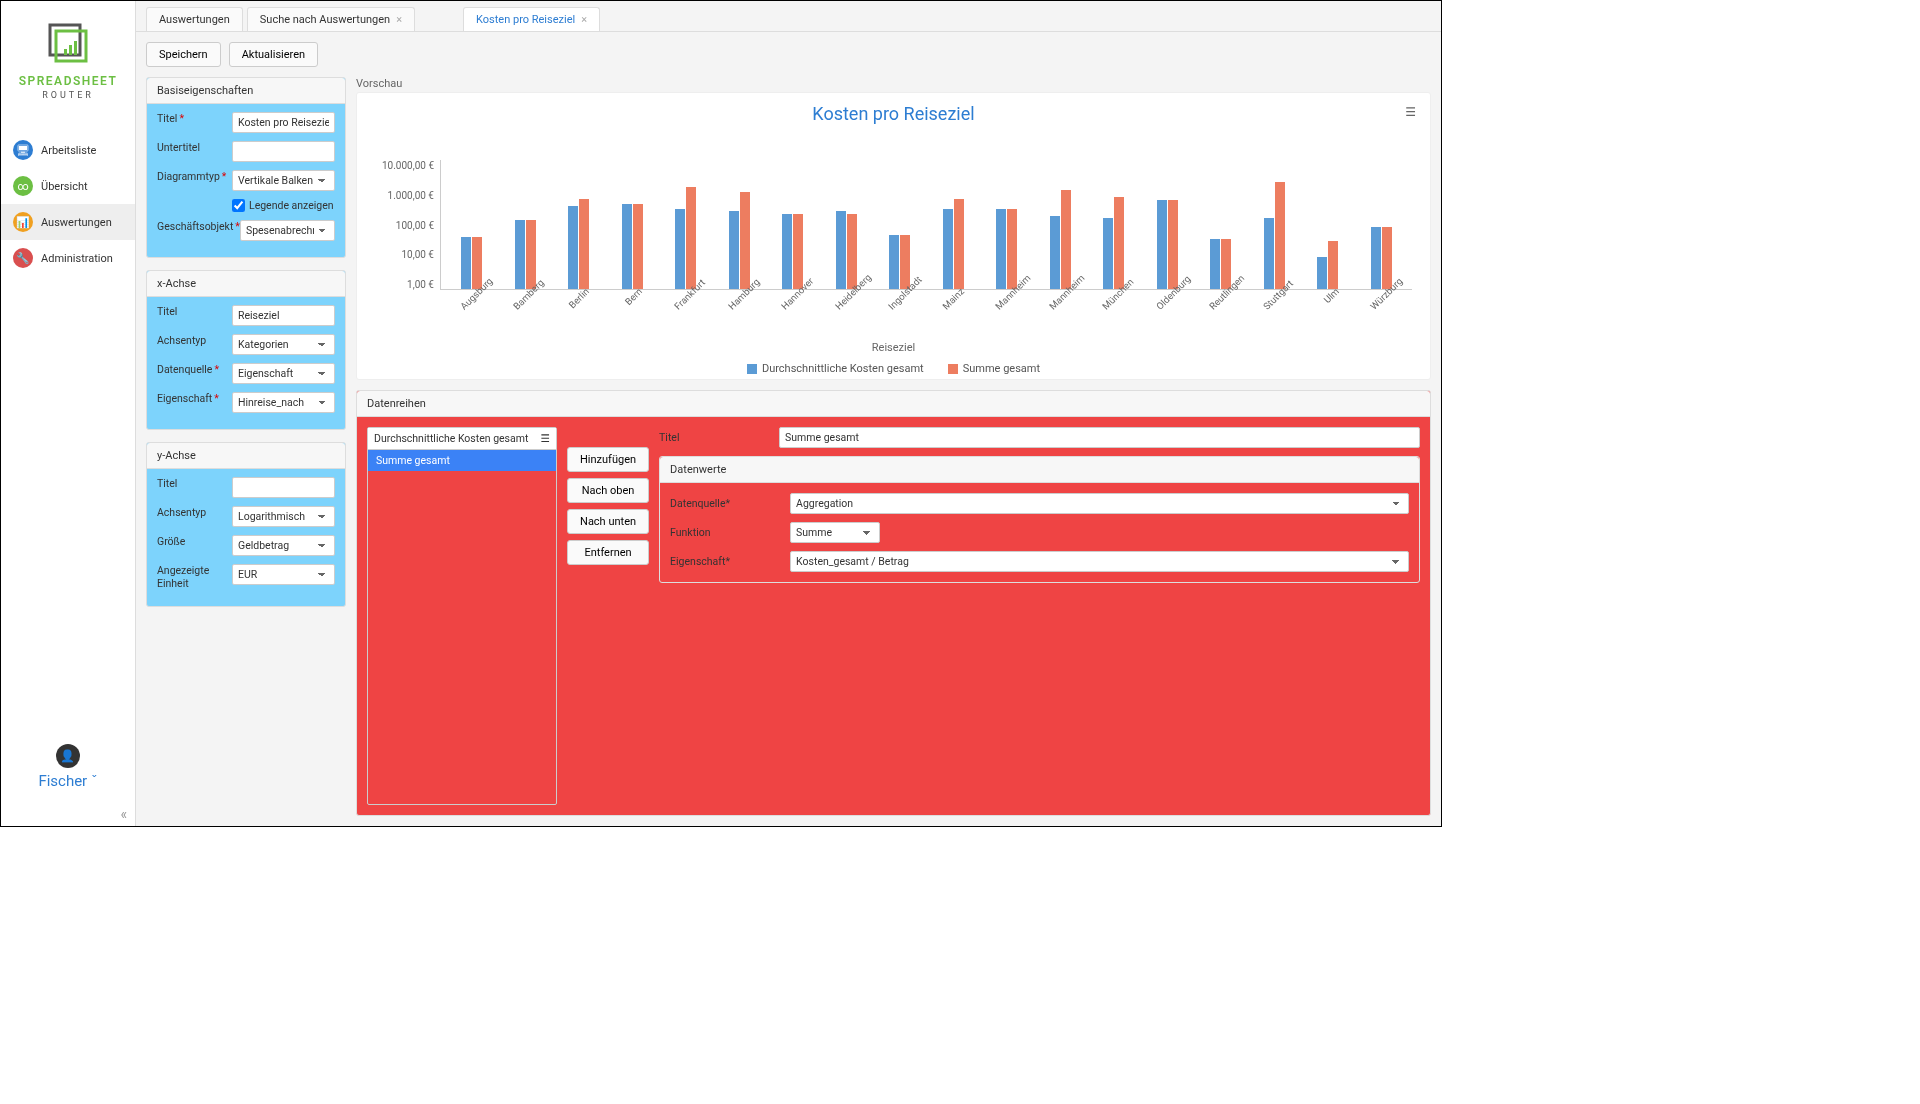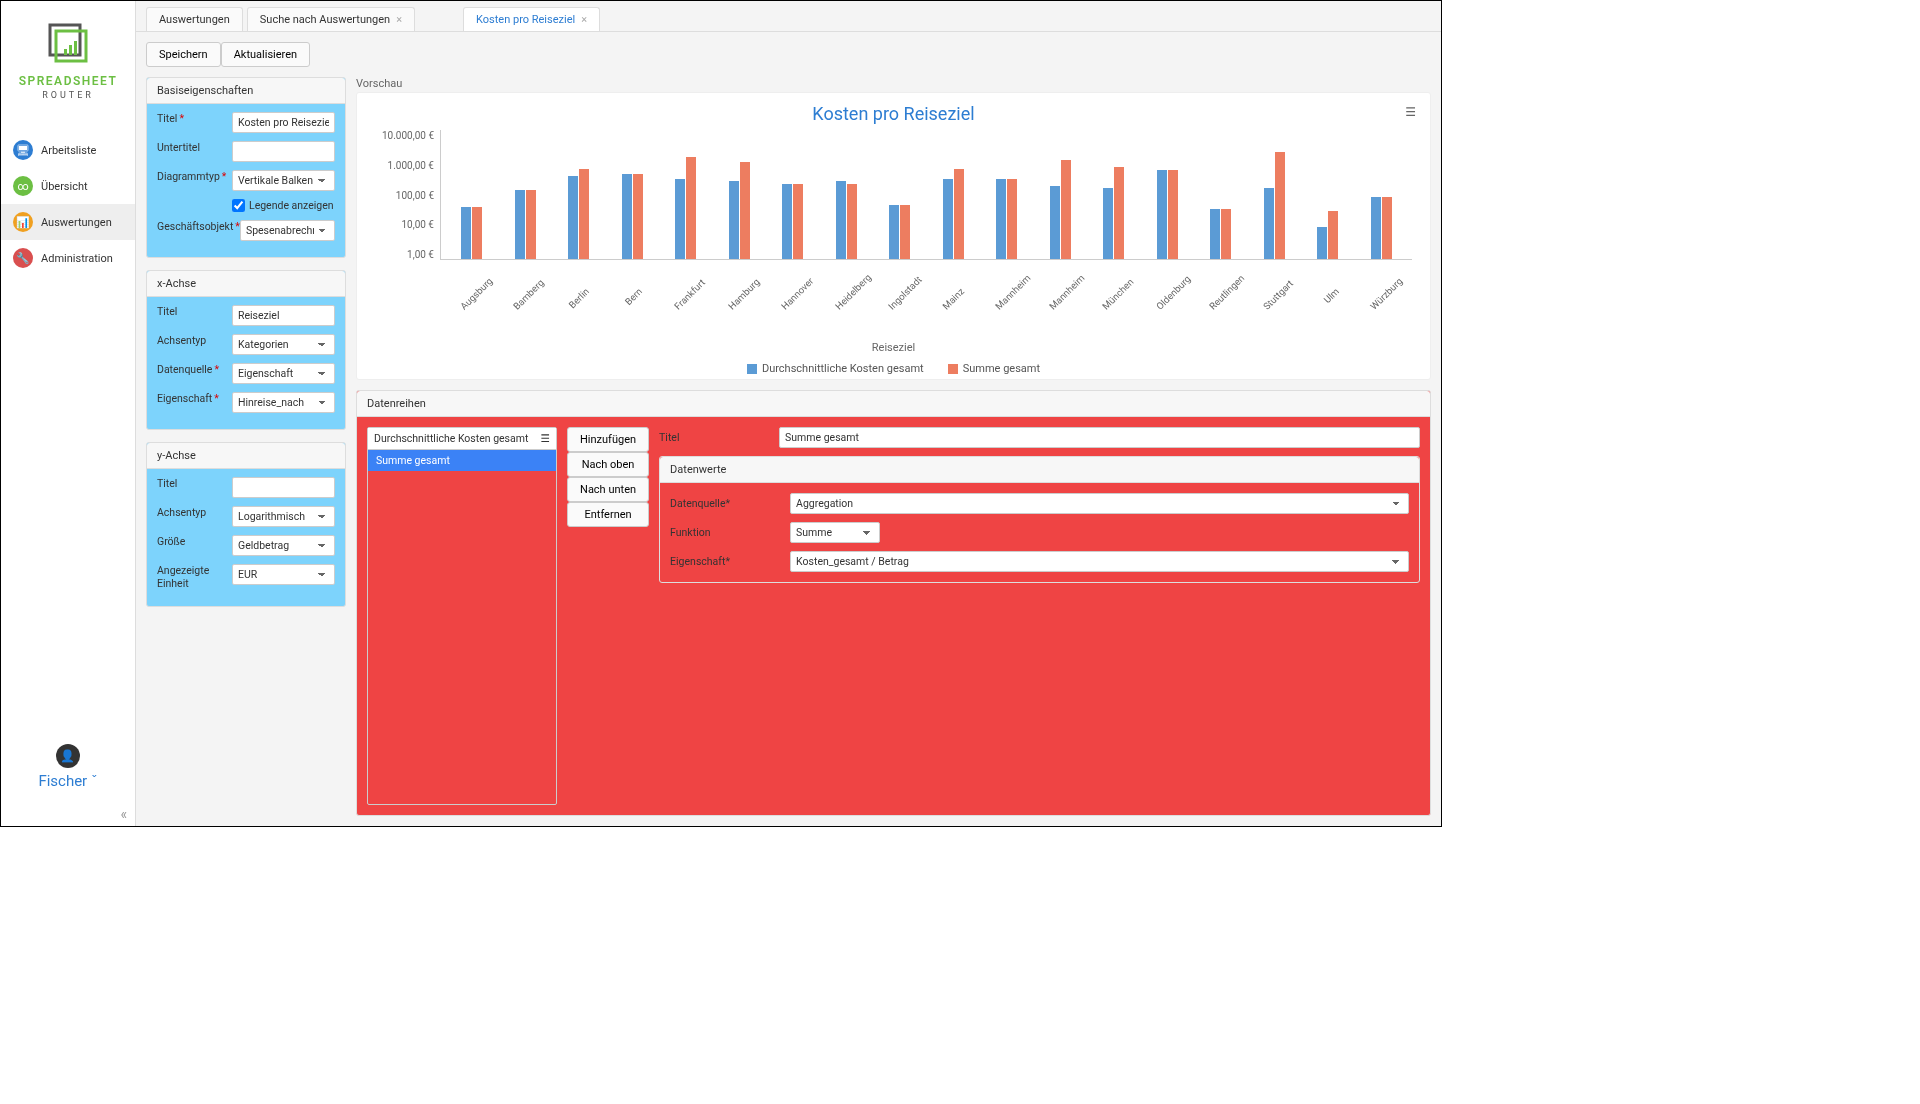--- a/index.html
+++ b/index.html
@@ -20,40 +20,40 @@
 .nav-icon.red { background: #d94f4f; }
 .user-block { padding: 12px; text-align: center; }
 .user-avatar { width: 24px; height: 24px; border-radius: 50%; background: #333; margin: 0 auto 4px; display: flex; align-items: center; justify-content: center; color: #fff; }
 .user-name { font-size: 15px; color: #2d7dd2; }
 .collapse-btn { text-align: right; padding: 4px 8px; font-size: 14px; color: #999; cursor: pointer; }
 .main { flex: 1; background: #f4f4f4; display: flex; flex-direction: column; overflow: hidden; }
 .tabs { display: flex; padding: 6px 10px 0; background: #f4f4f4; border-bottom: 1px solid #ddd; }
 .tab { padding: 5px 12px; background: #fafafa; border: 1px solid #ddd; border-bottom: none; margin-right: 4px; font-size: 11px; cursor: pointer; border-radius: 3px 3px 0 0; }
 .tab.active { background: #fff; color: #2d7dd2; margin-left: 44px; }
 .tab-close { margin-left: 6px; color: #aaa; cursor: pointer; }
-.toolbar { padding: 10px; display: flex; }
+.toolbar { padding: 10px; display: flex; gap: 8px; }
 .btn { padding: 5px 12px; background: #fafafa; border: 1px solid #ccc; border-radius: 3px; font-size: 11px; cursor: pointer; }
 .content { flex: 1; display: flex; gap: 10px; padding: 0 10px 10px; overflow: hidden; }
 .left-panels { width: 200px; display: flex; flex-direction: column; gap: 12px; }
 .panel { background: #7dd3fc; border: 1px solid #ddd; border-radius: 3px; }
 .panel-hdr { padding: 6px 10px; font-size: 11px; background: #f7f7f7; border-bottom: 1px solid #ddd; border-radius: 3px 3px 0 0; }
 .panel-body { padding: 8px 10px; }
 .form-row { display: flex; align-items: flex-start; margin-bottom: 8px; }
 .form-label { flex: 0 0 75px; font-size: 10.5px; color: #333; }
 .form-label .req { color: #d00; margin-left: 2px; }
 .form-input, .form-select { flex: 1; min-width: 0; padding: 3px 5px; border: 1px solid #ccc; border-radius: 2px; font-size: 10.5px; background: #fff; color: #333; }
 .form-select { appearance: none; background-image: linear-gradient(45deg, transparent 50%, #666 50%), linear-gradient(135deg, #666 50%, transparent 50%); background-position: calc(100% - 12px) 50%, calc(100% - 8px) 50%; background-size: 4px 4px, 4px 4px; background-repeat: no-repeat; padding-right: 20px; }
 .form-check { display: flex; align-items: center; margin-left: 75px; font-size: 10.5px; }
 .form-check input { margin-right: 4px; }
 .right-area { flex: 1; display: flex; flex-direction: column; gap: 10px; overflow: hidden; }
 .preview-label { font-size: 11px; color: #666; margin-bottom: 2px; }
 .chart-panel { background: #fff; border: 1px solid #eee; border-radius: 3px; padding: 10px 18px 4px; position: relative; }
 .chart-title { text-align: center; color: #2d7dd2; font-size: 18px; font-weight: 400; margin-bottom: 6px; }
 .chart-menu { position: absolute; right: 14px; top: 12px; cursor: pointer; color: #666; }
-.chart-area { position: relative; height: 160px; display: flex; }
+.chart-area { position: relative; height: 160px; display: flex; align-items: flex-end; }
 .y-axis { width: 65px; display: flex; flex-direction: column; justify-content: space-between; font-size: 10px; color: #666; text-align: right; padding-right: 6px; height: 130px; }
 .plot { flex: 1; position: relative; height: 130px; border-left: 1px solid #ccc; border-bottom: 1px solid #ccc; }
 .bars { position: absolute; inset: 0; display: flex; align-items: flex-end; justify-content: space-around; padding: 0 4px; }
 .bar-group { display: flex; align-items: flex-end; gap: 1px; }
 .bar { width: 10px; }
 .bar.blue { background: #5b9bd5; }
 .bar.red { background: #ed7d60; }
 .x-labels { display: flex; justify-content: space-around; padding: 0 4px 0 69px; }
 .x-label { font-size: 9.5px; color: #666; transform: rotate(-45deg); transform-origin: top left; white-space: nowrap; width: 26px; text-align: right; margin-top: 14px; }
 .x-title { text-align: center; font-size: 11px; color: #666; margin-top: 26px; }
@@ -62,21 +62,21 @@
 .swatch { width: 10px; height: 10px; }
 .swatch.blue { background: #5b9bd5; }
 .swatch.red { background: #ed7d60; }
 .data-series { background: #ef4444; border: 1px solid #ddd; border-radius: 3px; flex: 1; display: flex; flex-direction: column; }
 .ds-body { flex: 1; display: flex; padding: 10px; gap: 10px; }
 .ds-list { width: 190px; border: 1px solid #ccc; border-radius: 2px; display: flex; flex-direction: column; }
 .ds-list-hdr { display: flex; align-items: center; justify-content: space-between; padding: 4px 6px; border-bottom: 1px solid #ccc; font-size: 10.5px; background: #fff; }
 .ds-list-items { flex: 1; overflow: auto; }
 .ds-item { padding: 4px 8px; font-size: 10.5px; cursor: pointer; }
 .ds-item.selected { background: #3b82f6; color: #fff; }
-.ds-actions { display: flex; flex-direction: column; gap: 0; }
+.ds-actions { display: flex; flex-direction: column; gap: 6px; margin-top: 20px; }
 .ds-form { flex: 1; display: flex; flex-direction: column; gap: 8px; }
 .ds-form-row { display: flex; align-items: center; gap: 10px; }
 .ds-form-label { flex: 0 0 110px; font-size: 10.5px; }
 .ds-form-row .form-input, .ds-form-row .form-select { flex: 1; }
 .sub-panel { border: 1px solid #ddd; border-radius: 3px; }
 .sub-panel .panel-hdr { font-size: 11px; }
 .sub-panel .panel-body { padding: 10px; }
 </style>
 </head>
 <body>

